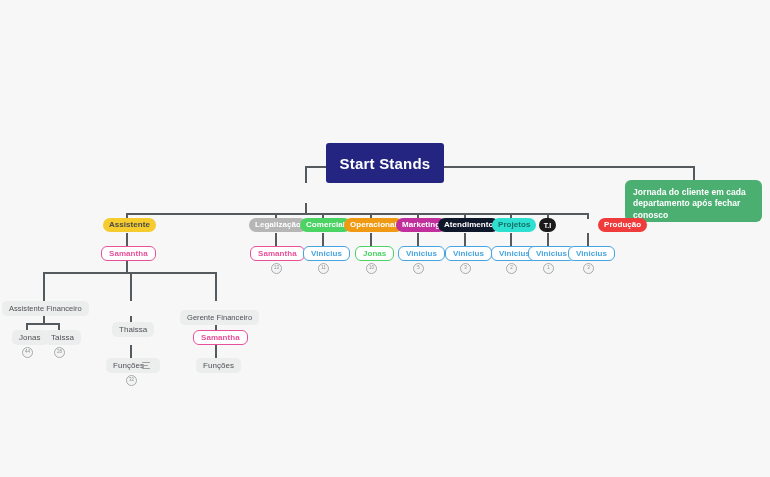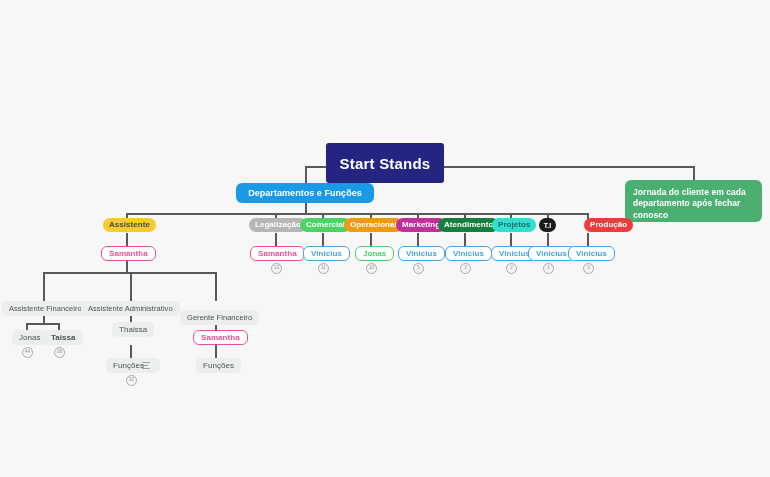--- a/index.html
+++ b/index.html
@@ -52,21 +52,21 @@
     white-space:normal;
     text-align:left;
   }
   
   .chip{font-weight:bold;border-radius:7px;padding:0 6px;height:14px;}
   .c-yellow{background:#f5cb2e;color:#4a4a4a;}
   .c-gray  {background:#b6b6b6;color:#ffffff;}
   .c-green {background:#4bd363;color:#ffffff;}
   .c-orange{background:#f09a13;color:#ffffff;}
   .c-magenta{background:#c02f9c;color:#ffffff;}
-  .c-salmon{background:#15803d;color:#ffffff;}
+  .c-salmon{background:#0f172a;color:#ffffff;}
   .c-cyan  {background:#2de0d0;color:#136f68;}
   .c-black {background:#1a1a1a;color:#ffffff;font-size:7px;}
   .c-red   {background:#ef3b3b;color:#ffffff;}
 
   
   .pill{
     border-radius:6px;background:#ffffff;
     border:1.4px solid #cccccc;
     height:15px;padding:0 7px;
     font-weight:bold;font-size:8px;
@@ -150,53 +150,47 @@
   <div class="conn v" style="left:130px;top:316px;height:14px;"></div>
   <div class="conn v" style="left:130px;top:345px;height:13px;"></div>
 
   <div class="conn v" style="left:215px;top:316px;height:14px;"></div>
   <div class="conn v" style="left:215px;top:345px;height:13px;"></div>
 
   <div class="node n-root" style="left:326px;top:123px;width:118px;height:40px;margin-top:20px;">
     <span>Start Stands</span>
   </div>
 
-  <div class="node n-blue" style="left:236px;top:183px;width:138px;height:20px;">
-    <span>Departamentos e Funções</span>
-  </div>
 
   <div class="node n-green" style="left:625px;top:180px;width:137px;height:42px;">
     <span>Jornada do cliente em cada departamento após fechar conosco</span>
   </div>
 
   <div class="node chip c-yellow" style="left:103px;top:218px;">
     <span>Assistente</span>
   </div>
   <div class="node pill p-pink" style="left:101px;top:246px;">
     <span>Samantha</span>
   </div>
 
   <div class="node plain small" style="left:2px;top:301px;">
     <span>Assistente Financeiro</span>
   </div>
-  <div class="node plain small" style="left:81px;top:301px;">
-    <span>Assistente Administrativo</span>
-  </div>
   <div class="node plain small" style="left:180px;top:310px;">
     <span>Gerente Financeiro</span>
   </div>
 
   <div class="node plain" style="left:12px;top:330px;">
     <span>Jonas</span>
   </div>
   <div class="badge" style="left:22px;top:347px;">
     <span>44</span>
   </div>
 
-  <div class="node plain" style="left:44px;top:330px;font-weight:bold;">
+  <div class="node plain" style="left:44px;top:330px;">
     <span>Taissa</span>
   </div>
   <div class="badge" style="left:54px;top:347px;">
     <span>28</span>
   </div>
 
   <div class="node plain" style="left:112px;top:322px;">
     <span>Thaissa</span>
   </div>
 
@@ -234,21 +228,21 @@
   </div>
   <div class="node chip c-salmon" style="left:438px;top:218px;">
     <span>Atendimento</span>
   </div>
   <div class="node chip c-cyan" style="left:492px;top:218px;">
     <span>Projetos</span>
   </div>
   <div class="node chip c-black" style="left:539px;top:218px;width:17px;padding:0;">
     <span>T.I</span>
   </div>
-  <div class="node chip c-red" style="left:584px;top:218px;">
+  <div class="node chip c-red" style="left:598px;top:218px;">
     <span>Produção</span>
   </div>
 
   <div class="node pill p-pink" style="left:250px;top:246px;">
     <span>Samantha</span>
   </div>
   <div class="badge" style="left:271px;top:263px;">
     <span>13</span>
   </div>
 

